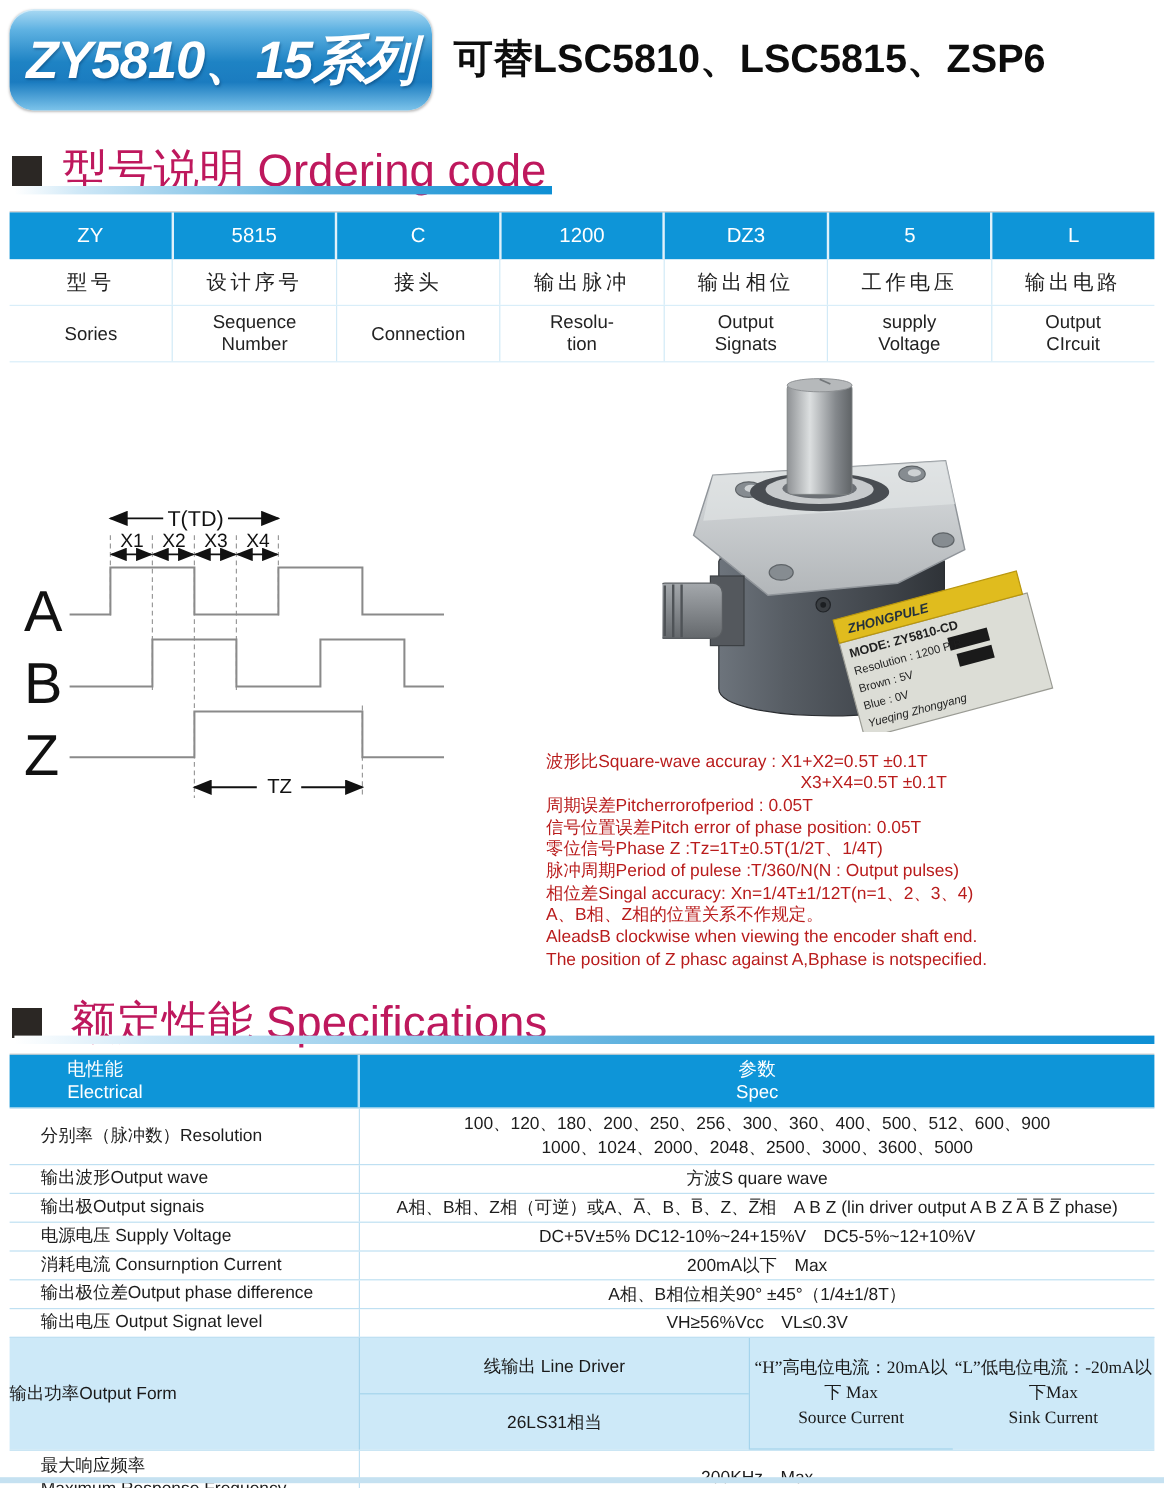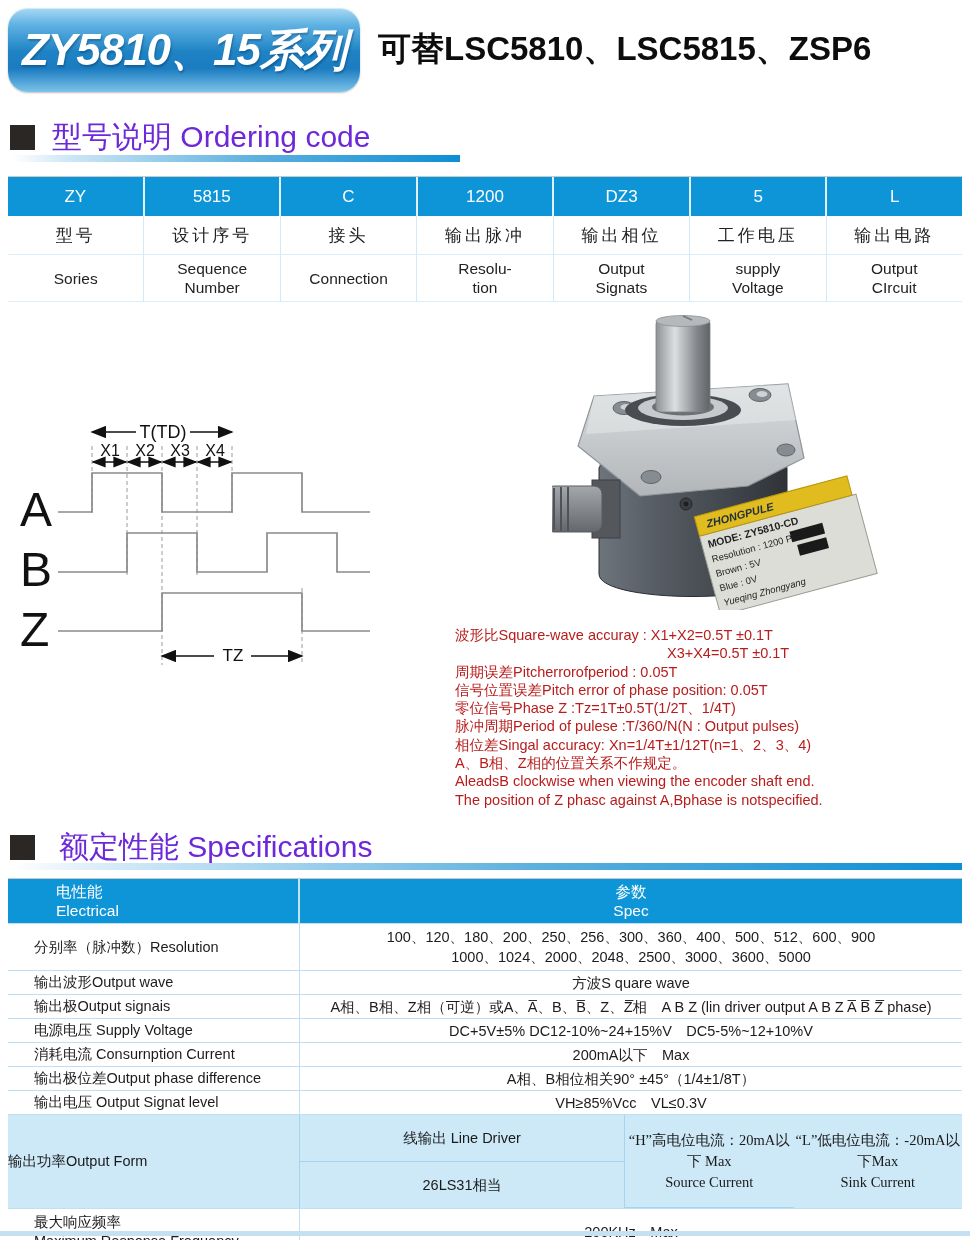--- a/index.html
+++ b/index.html
@@ -11,21 +11,21 @@
     background:linear-gradient(180deg,#a9d9f3 0%,#5fb2e2 20%,#1e83c4 52%,#1b7cc0 72%,#7cc3ea 100%);
     display:flex;align-items:center;justify-content:center;
     box-shadow:inset 0 1px 0 rgba(255,255,255,.5), 0 1px 2px rgba(0,0,0,.25);}
   .banner-text{color:#ffffff;font-size:44px;font-weight:bold;font-style:italic;letter-spacing:-1px;
     text-shadow:1px 2px 2px rgba(0,40,80,.35);white-space:nowrap;}
   .replacement{position:absolute;left:378px;top:27px;font-size:33px;font-weight:bold;color:#0d0d0d;white-space:nowrap;}
 
   
   .section-header{position:absolute;display:flex;align-items:center;gap:17px;}
   .bullet{width:25px;height:25px;background:#2b2724;flex:0 0 auto;}
-  .section-title{font-size:30px;color:#6d28d9;white-space:nowrap;}
+  .section-title{font-size:38px;color:#be185d;white-space:nowrap;}
   .underline{position:absolute;height:7px;
     background:linear-gradient(90deg,#ffffff 0%,#cfe8f7 12%,#5cb0de 55%,#0d8fd4 100%);}
 
   
   .order-table{position:absolute;left:8px;top:176px;width:954px;border-top:1px solid #c9c9c9;border-bottom:1px solid #d9eef9;}
   .order-row{display:flex;}
   .order-cell{flex:1;display:flex;align-items:center;justify-content:center;text-align:center;box-sizing:border-box;}
   .order-row.code{background:#0e95d8;height:39px;}
   .order-row.code .order-cell{color:#fff;font-size:17px;border-right:2px solid #dff1fa;}
   .order-row.code .order-cell:last-child{border-right:none;}
@@ -293,21 +293,21 @@
     <div class="spec-row h23">
       <div class="label">消耗电流 Consurnption Current</div>
       <div class="value">200mA以下　Max</div>
     </div>
     <div class="spec-row h23">
       <div class="label">输出极位差Output phase difference</div>
       <div class="value">A相、B相位相关90° ±45°（1/4±1/8T）</div>
     </div>
     <div class="spec-row h23">
       <div class="label">输出电压 Output Signat level</div>
-      <div class="value">VH≥85%Vcc　VL≤0.3V</div>
+      <div class="value">VH≥56%Vcc　VL≤0.3V</div>
     </div>
 
     <div class="output-form">
       <div class="of-label">输出功率Output Form</div>
       <div class="of-mid">
         <div>线输出 Line Driver</div>
         <div>26LS31相当</div>
       </div>
       <div class="of-right">
         <div>“H”高电位电流：20mA以下 Max

